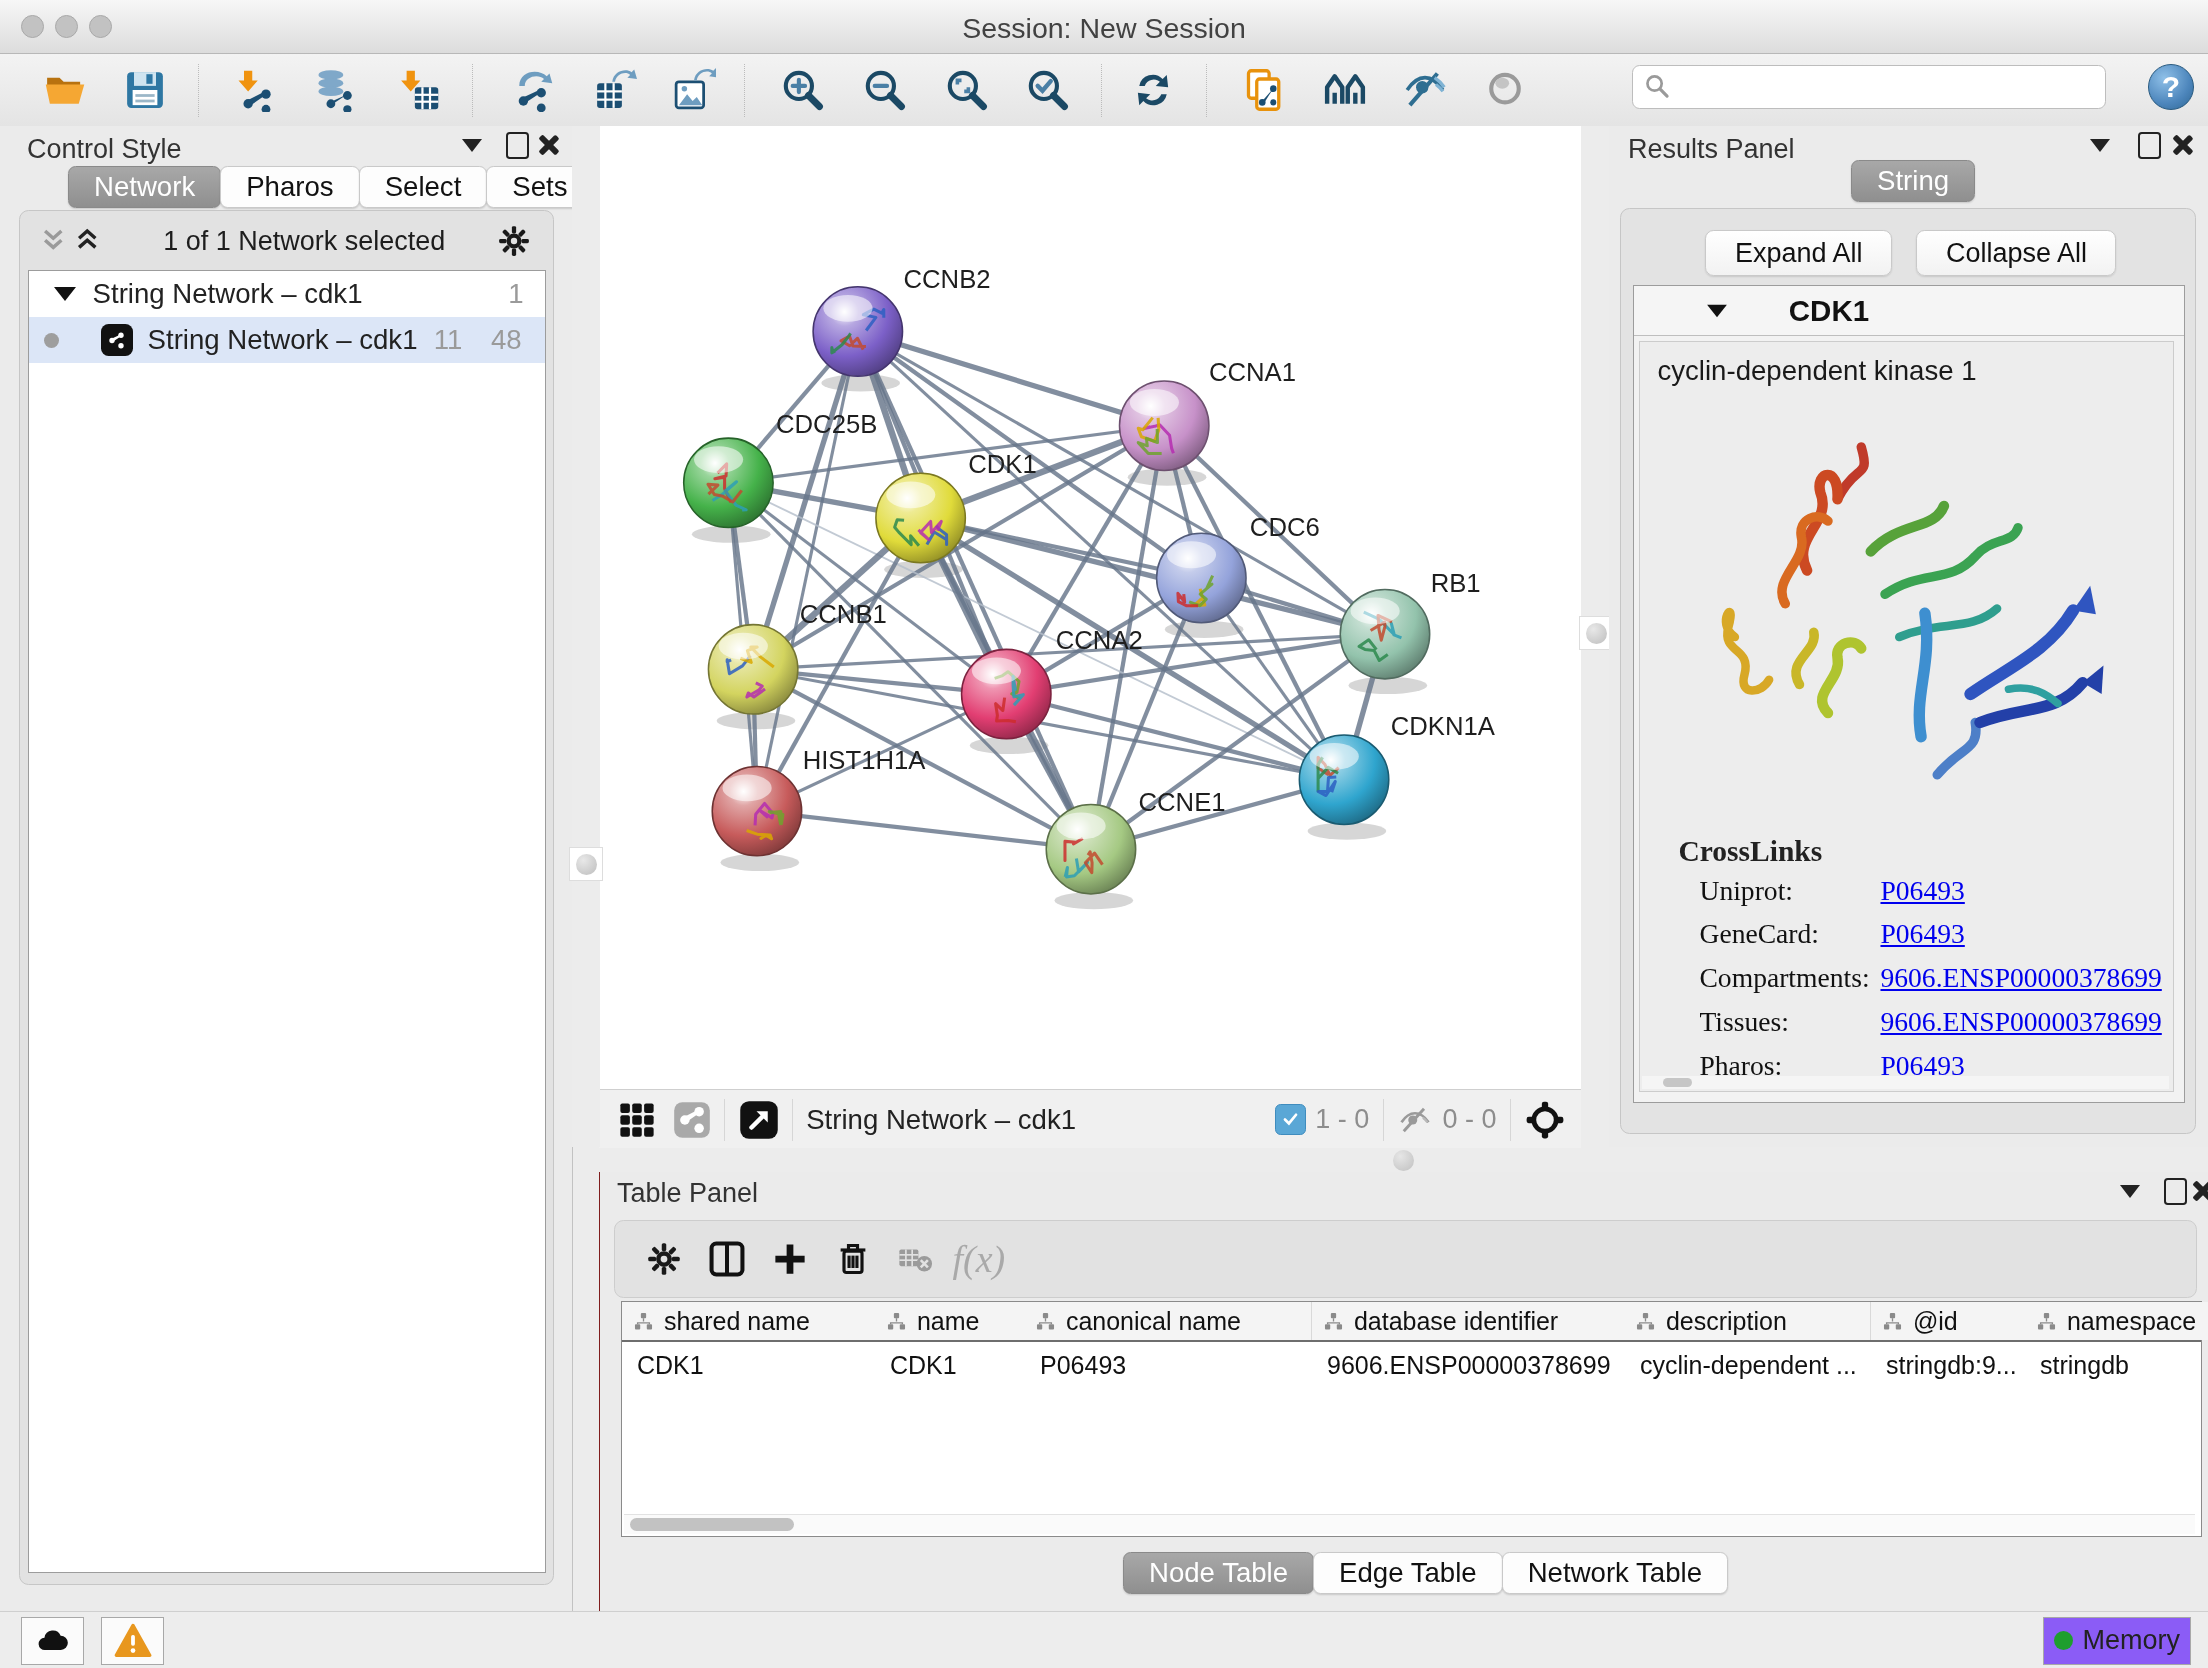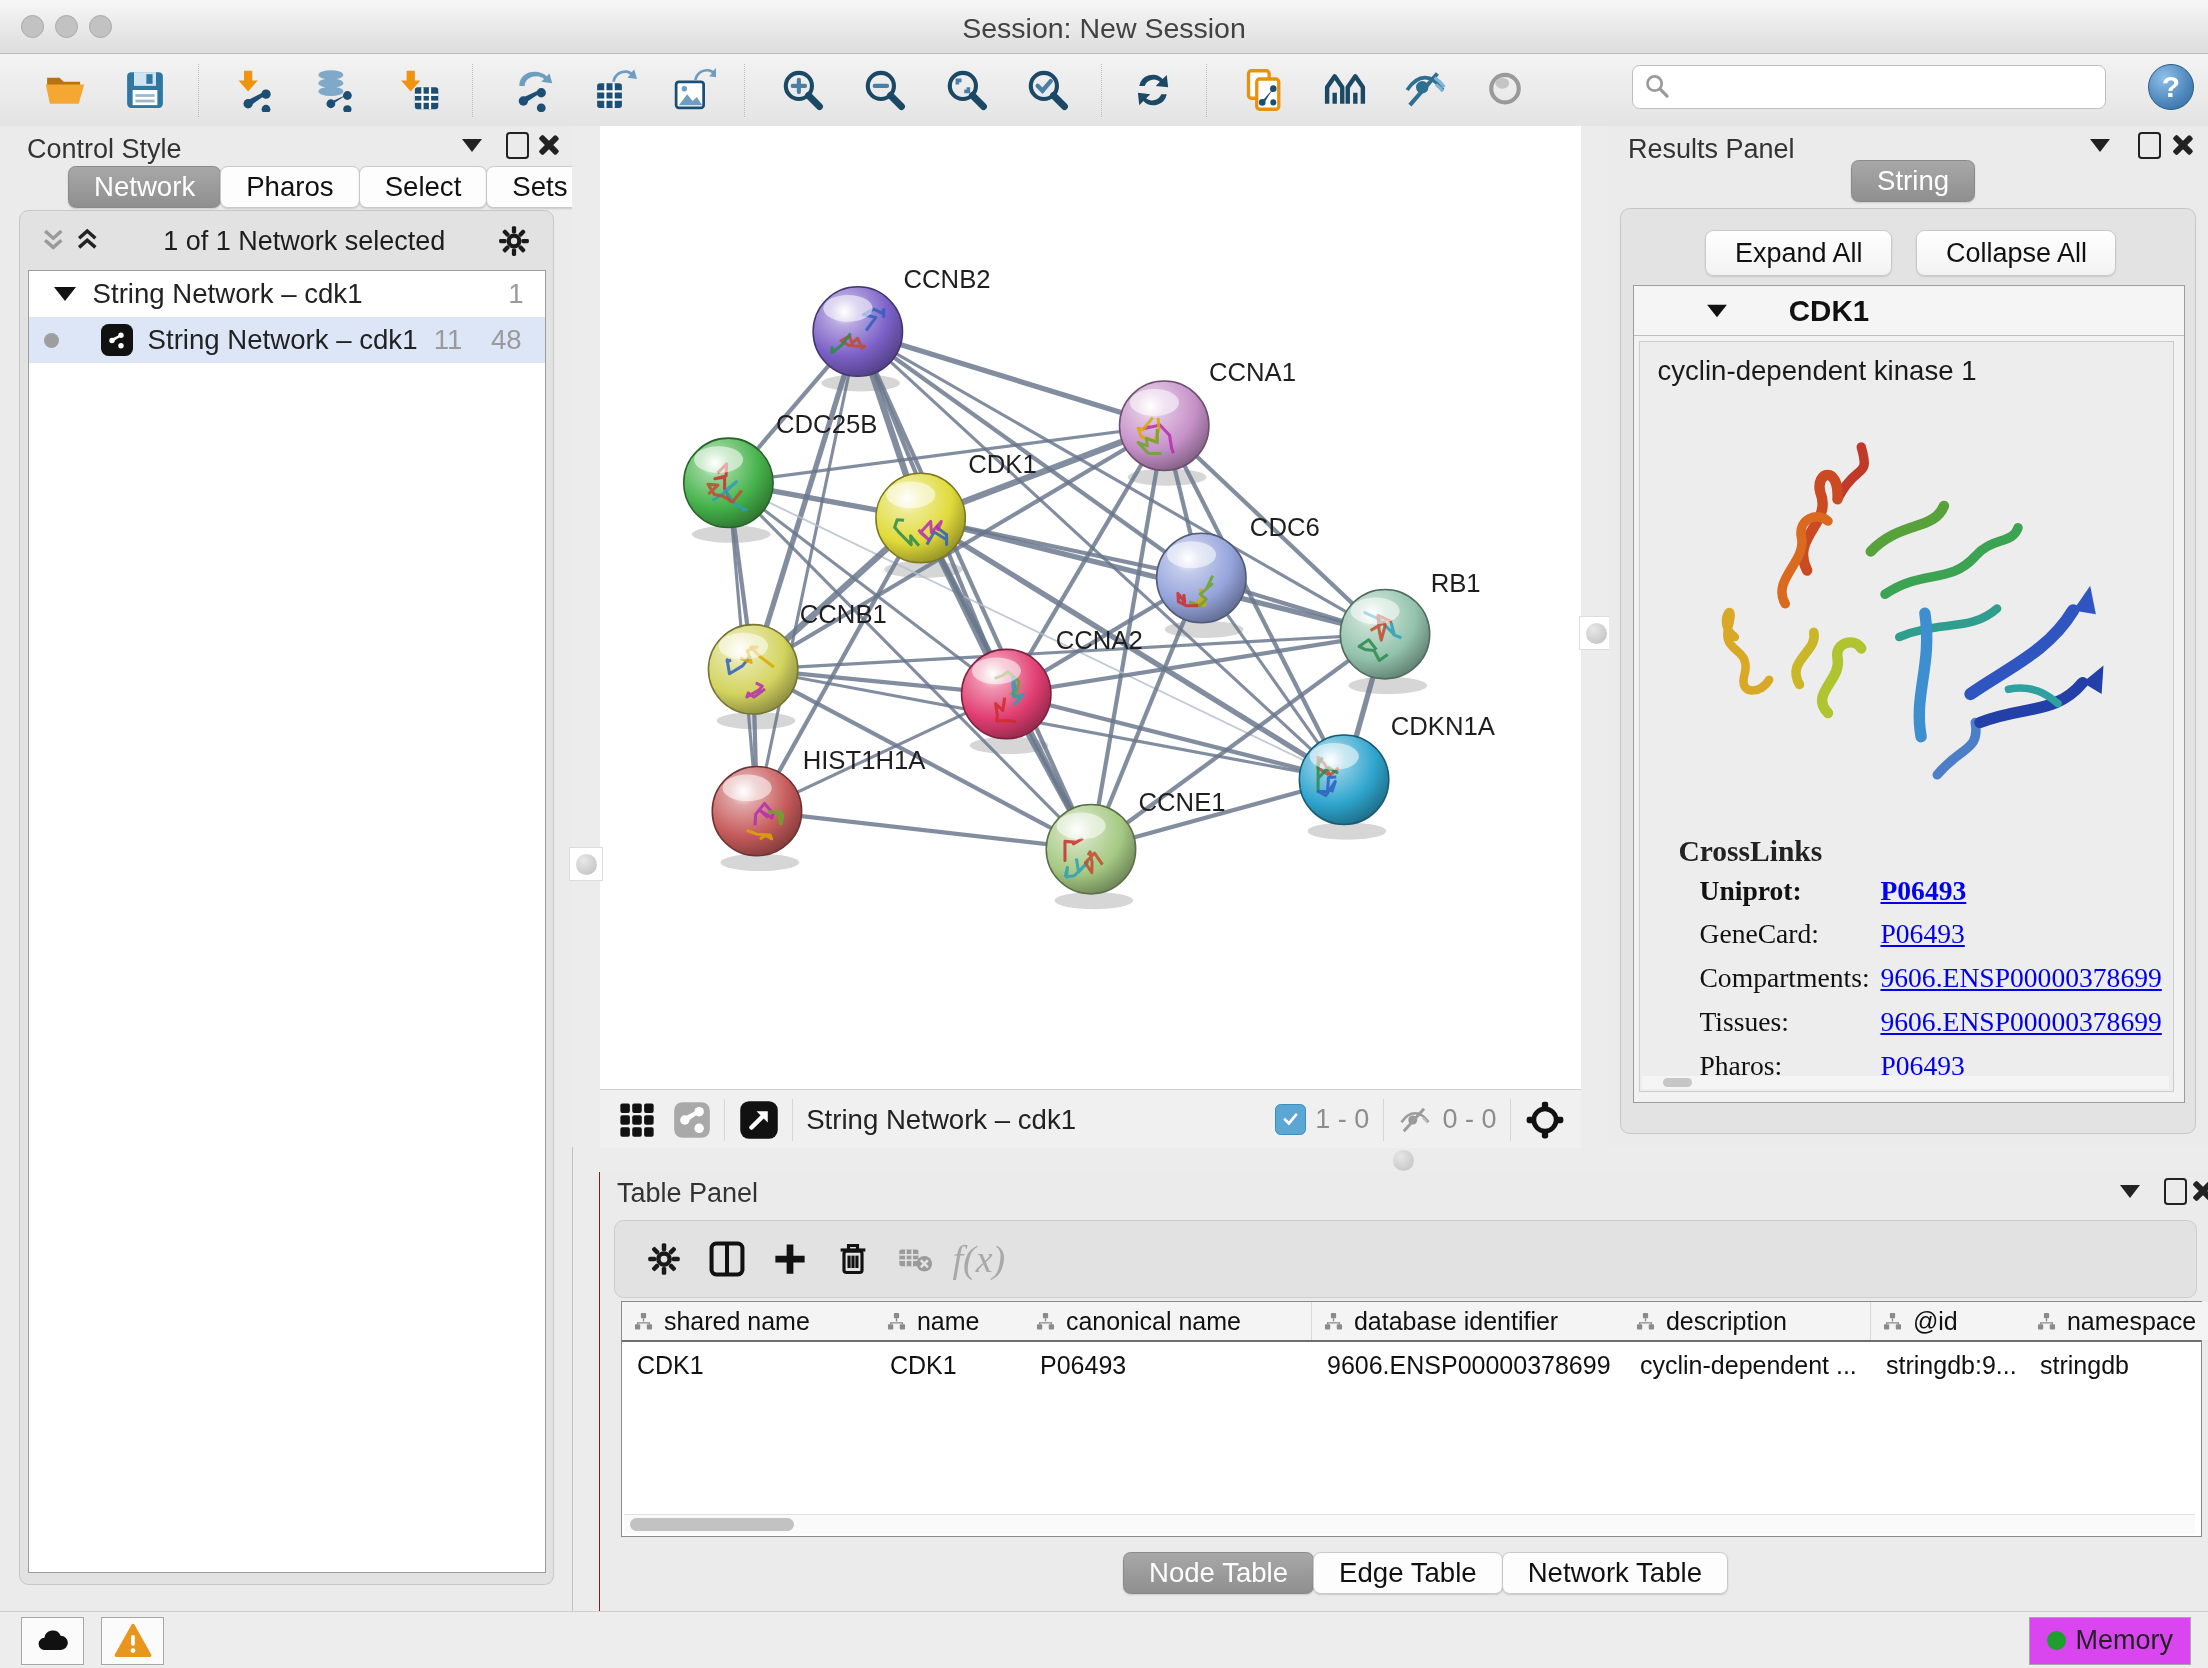--- a/index.html
+++ b/index.html
@@ -85,21 +85,21 @@
       display:flex;align-items:center;font-size:25px;color:#111;overflow:hidden;white-space:nowrap}
   .thead-line{position:absolute;left:0;top:38px;width:100%;height:1.9px;background:#6E6E6E}
   .td{position:absolute;top:44px;height:38px;display:flex;align-items:center;font-size:25px;color:#111;
       overflow:hidden;white-space:nowrap}
   .hscroll{position:absolute;left:1.9px;bottom:1.9px;height:19px;background:#FAFAFA;border-top:1px solid #E2E2E2}
   .hthumb{position:absolute;left:5.7px;top:2.9px;width:164px;height:13.3px;border-radius:6.7px;background:#C2C2C2}
   .tp-tabs{left:523px;top:380px;display:flex}
   
   .bottombar{left:0;top:1611px;width:2208px;height:57px;background:#EDEDED;border-top:1px solid #CFCFCF}
   .sq-btn{width:61px;height:46px;background:#FBFBFB;border:1.9px solid #A8A8A8;display:flex;align-items:center;justify-content:center;cursor:pointer}
-  .membtn{display:flex;align-items:center;gap:9.5px;height:46px;padding:0 17px;background:#d946ef;border:1.9px solid #A8A8A8;font-size:27px;cursor:pointer}
+  .membtn{display:flex;align-items:center;gap:9.5px;height:46px;padding:0 10px;background:#8b5cf6;border:1.9px solid #A8A8A8;font-size:27px;cursor:pointer}
   .memdot{width:19px;height:19px;border-radius:50%;background:#1E9E2E}
   svg{display:block}
 </style>
 </head>
 <body>
 
 <div class="abs titlebar">
   <div class="abs tl" style="left:21px"></div>
   <div class="abs tl" style="left:55px"></div>
   <div class="abs tl" style="left:89px"></div>
@@ -668,21 +668,21 @@
             <path d="M255 385 C280 355 300 360 295 330" stroke="#4D7FC8" stroke-width="10"></path>
             <path d="M290 300 C330 272 372 255 398 212" stroke="#2F55C0" stroke-width="13"></path>
             <path d="M300 330 C345 312 380 322 408 288" stroke="#2340A8" stroke-width="12"></path>
             <path d="M330 295 C355 290 370 300 382 310" stroke="#2FA0A0" stroke-width="8"></path>
           </g>
           <path d="M398 212 l18 -26 6 30z" fill="#2F55C0"></path>
           <path d="M408 288 l22 -18 -2 30z" fill="#2340A8"></path>
         </svg>
         <div class="abs xl-title" style="left:38px;top:493px">CrossLinks</div>
         <div id="crosslinks">
-            <div class="xl-row" style="left: 59px; top: 533px; font-weight: bold;">
+            <div class="xl-row" style="left: 59px; top: 533px;">
               <span class="xl-label">Uniprot:</span>
               <span class="xl-link">P06493</span>
             </div>
             <div class="xl-row" style="left: 59px; top: 576px;">
               <span class="xl-label">GeneCard:</span>
               <span class="xl-link">P06493</span>
             </div>
             <div class="xl-row" style="left: 59px; top: 620px;">
               <span class="xl-label">Compartments:</span>
               <span class="xl-link">9606.ENSP00000378699</span>

